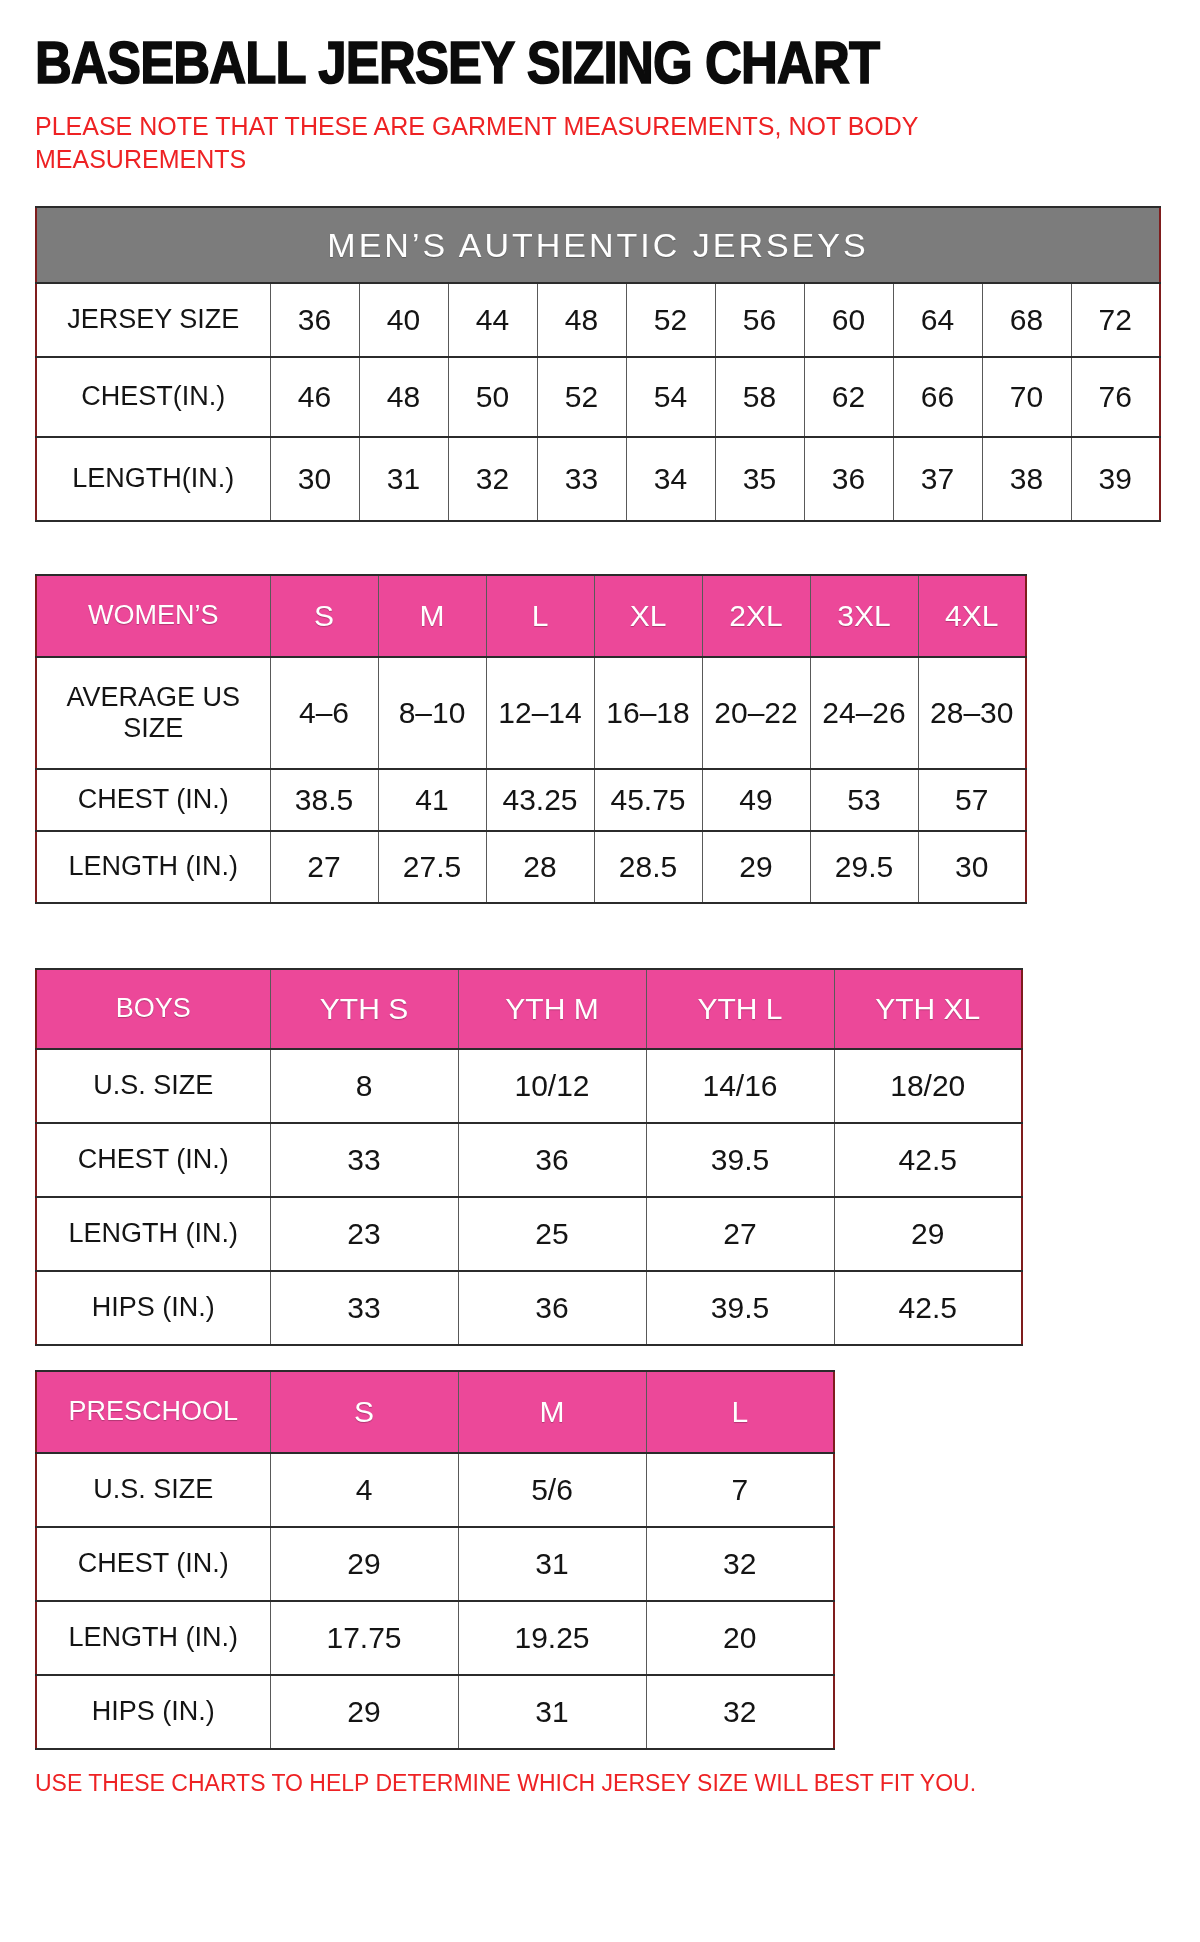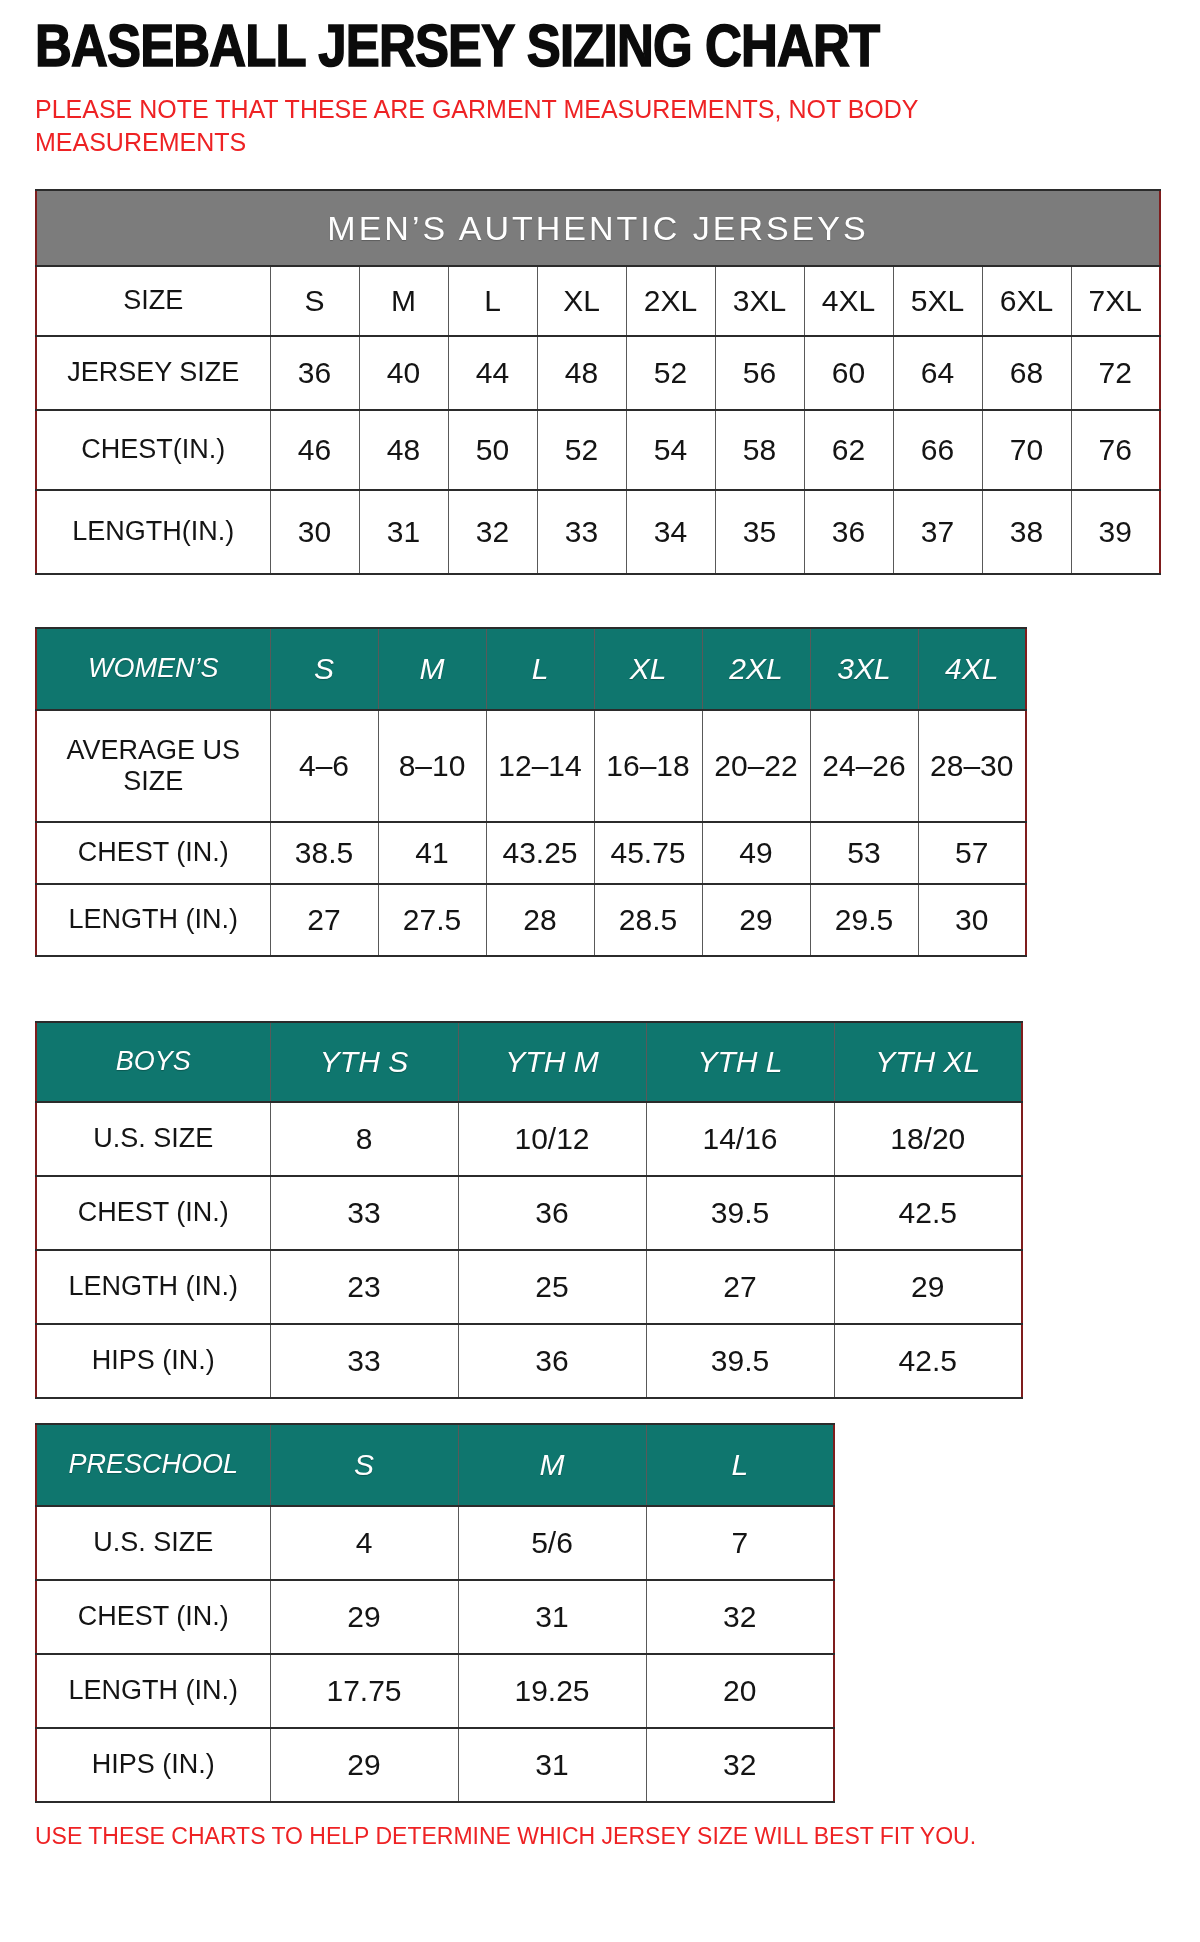--- a/index.html
+++ b/index.html
@@ -1,17 +1,17 @@
 <!DOCTYPE html>
 <html><head>
 <meta charset="utf-8">
 <style>
   html,body{margin:0;padding:0;background:#ffffff;}
   body{width:1200px;font-family:"Liberation Sans","DejaVu Sans",sans-serif;color:#141414;}
-  .page{padding:15px 35px 10px 35px;}
+  .page{padding:32px 35px 10px 35px;}
 
   .title{
     margin:0;white-space:nowrap;height:64px;line-height:62px;
     font-size:60px;font-weight:900;letter-spacing:-1px;color:#0b0b0b;
     -webkit-text-stroke:1.6px #0b0b0b;
     transform:scaleX(0.85);transform-origin:0 50%;
   }
   .note{
     margin:14px 0 0 0;max-width:1010px;
     font-size:25px;line-height:1.32;color:#ee2224;
@@ -22,21 +22,21 @@
   }
 
   table.tbl{border-collapse:collapse;table-layout:fixed;border:2px solid #7f1d1d;}
   .tbl th,.tbl td{
     border-left:1px solid #595959;border-right:1px solid #595959;
     border-top:2px solid #2b2b2b;border-bottom:2px solid #2b2b2b;
     text-align:center;vertical-align:middle;padding:0;overflow:hidden;
   }
   .tbl td{font-size:30px;}
   .tbl .lbl{font-size:27px;line-height:1.15;padding:0 8px;}
-  .hcell{background:#0f766e;color:#ffffff;font-size:30px;font-weight:400;text-shadow:0 1px 1px rgba(0,0,0,.25);font-style:italic;}
+  .hcell{background:#ec4899;color:#ffffff;font-size:30px;font-weight:400;text-shadow:0 1px 1px rgba(0,0,0,.25);}
   .banner{
     background:#7c7c7c;color:#ffffff;font-size:34px;font-weight:400;
     letter-spacing:3px;text-shadow:0 1px 1px rgba(0,0,0,.25);
   }
 
   .mens{margin-top:30px;}
   .mens .banner-row{height:76px;}
   .mens .r0{height:70px;}
   .mens .r1{height:74px;margin-left:12px;}
   .mens .r2{height:80px;}
@@ -79,33 +79,20 @@
         <col style="width:89px">
         <col style="width:89px">
         <col style="width:89px">
     </colgroup>
     <thead>
       <tr class="banner-row">
         <th class="banner" colspan="11">MEN’S AUTHENTIC JERSEYS</th>
       </tr>
     </thead>
     <tbody>
-      <tr class="r0">
-        <td class="lbl">SIZE</td>
-      <td>S</td>
-          <td>M</td>
-          <td>L</td>
-          <td>XL</td>
-          <td>2XL</td>
-          <td>3XL</td>
-          <td>4XL</td>
-          <td>5XL</td>
-          <td>6XL</td>
-          <td>7XL</td>
-        </tr>
       <tr class="r1">
         <td class="lbl">JERSEY SIZE</td>
       <td>36</td>
           <td>40</td>
           <td>44</td>
           <td>48</td>
           <td>52</td>
           <td>56</td>
           <td>60</td>
           <td>64</td>

